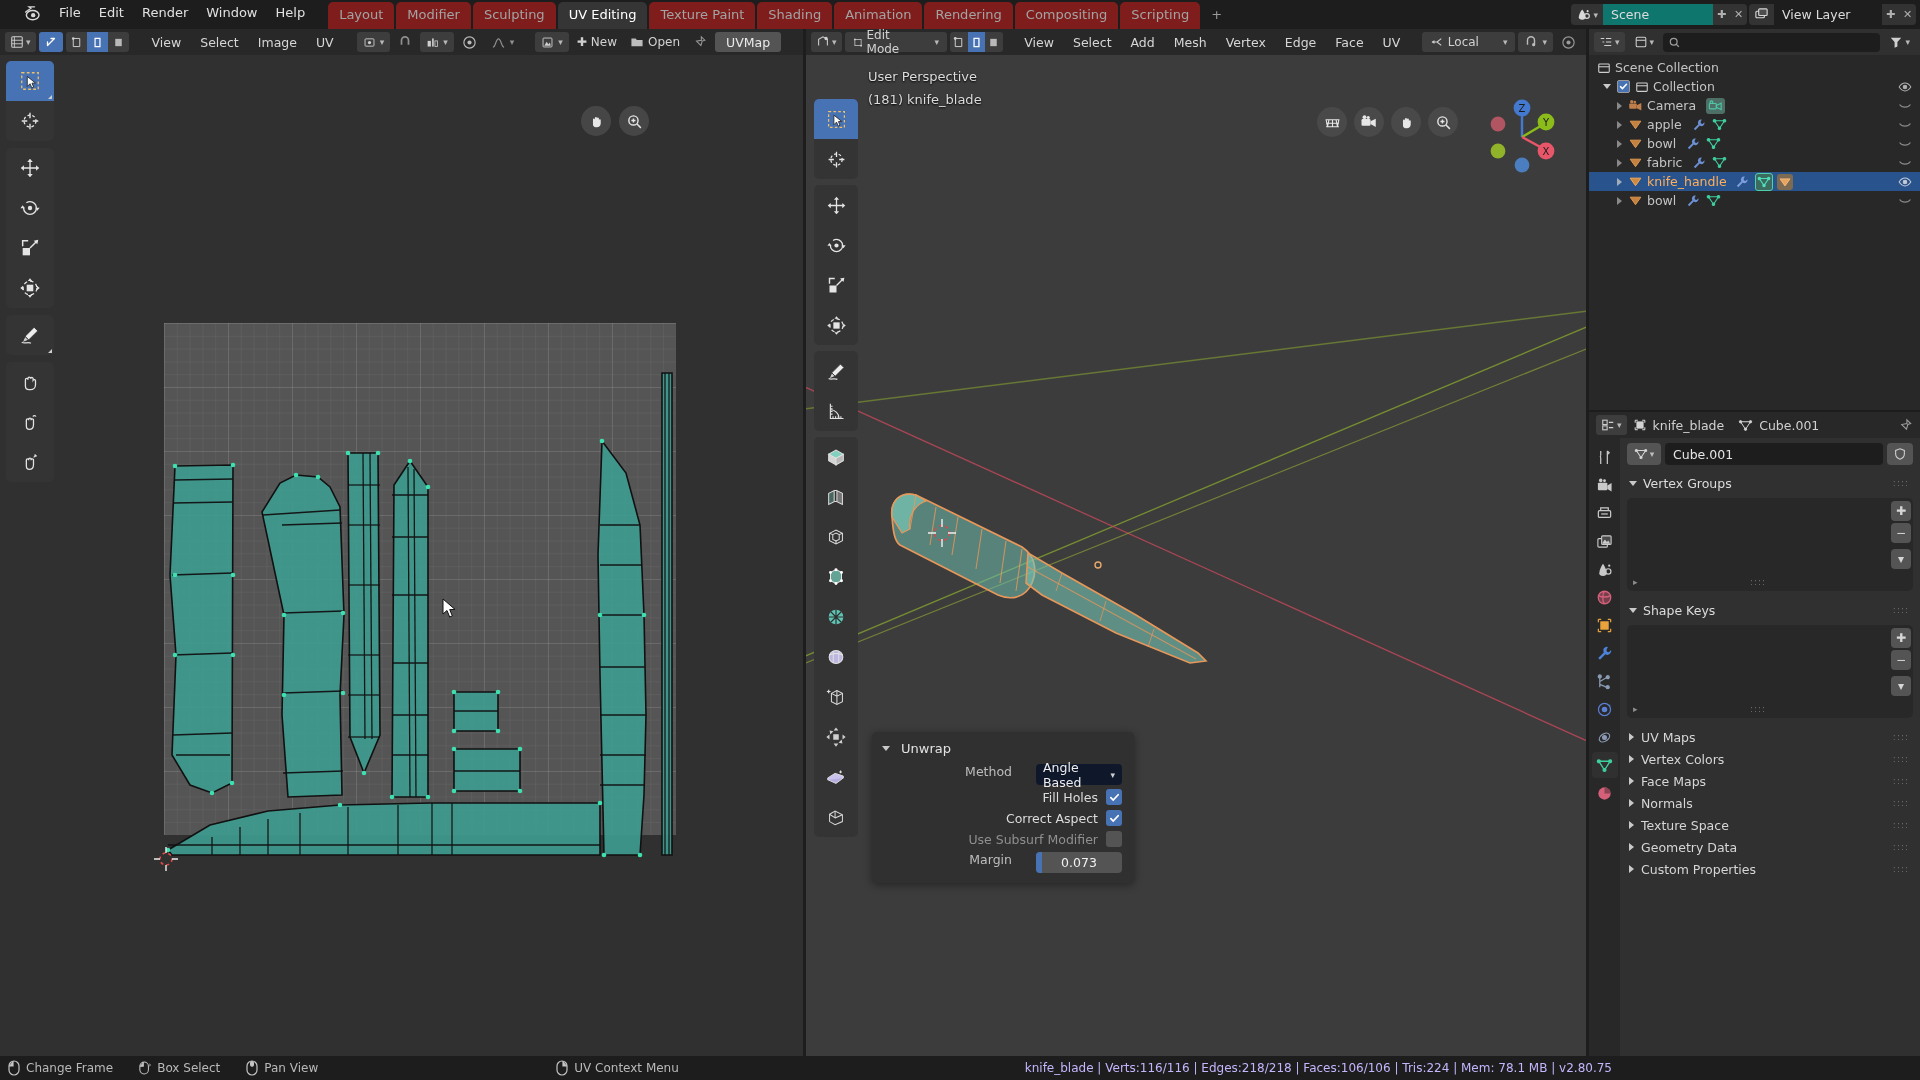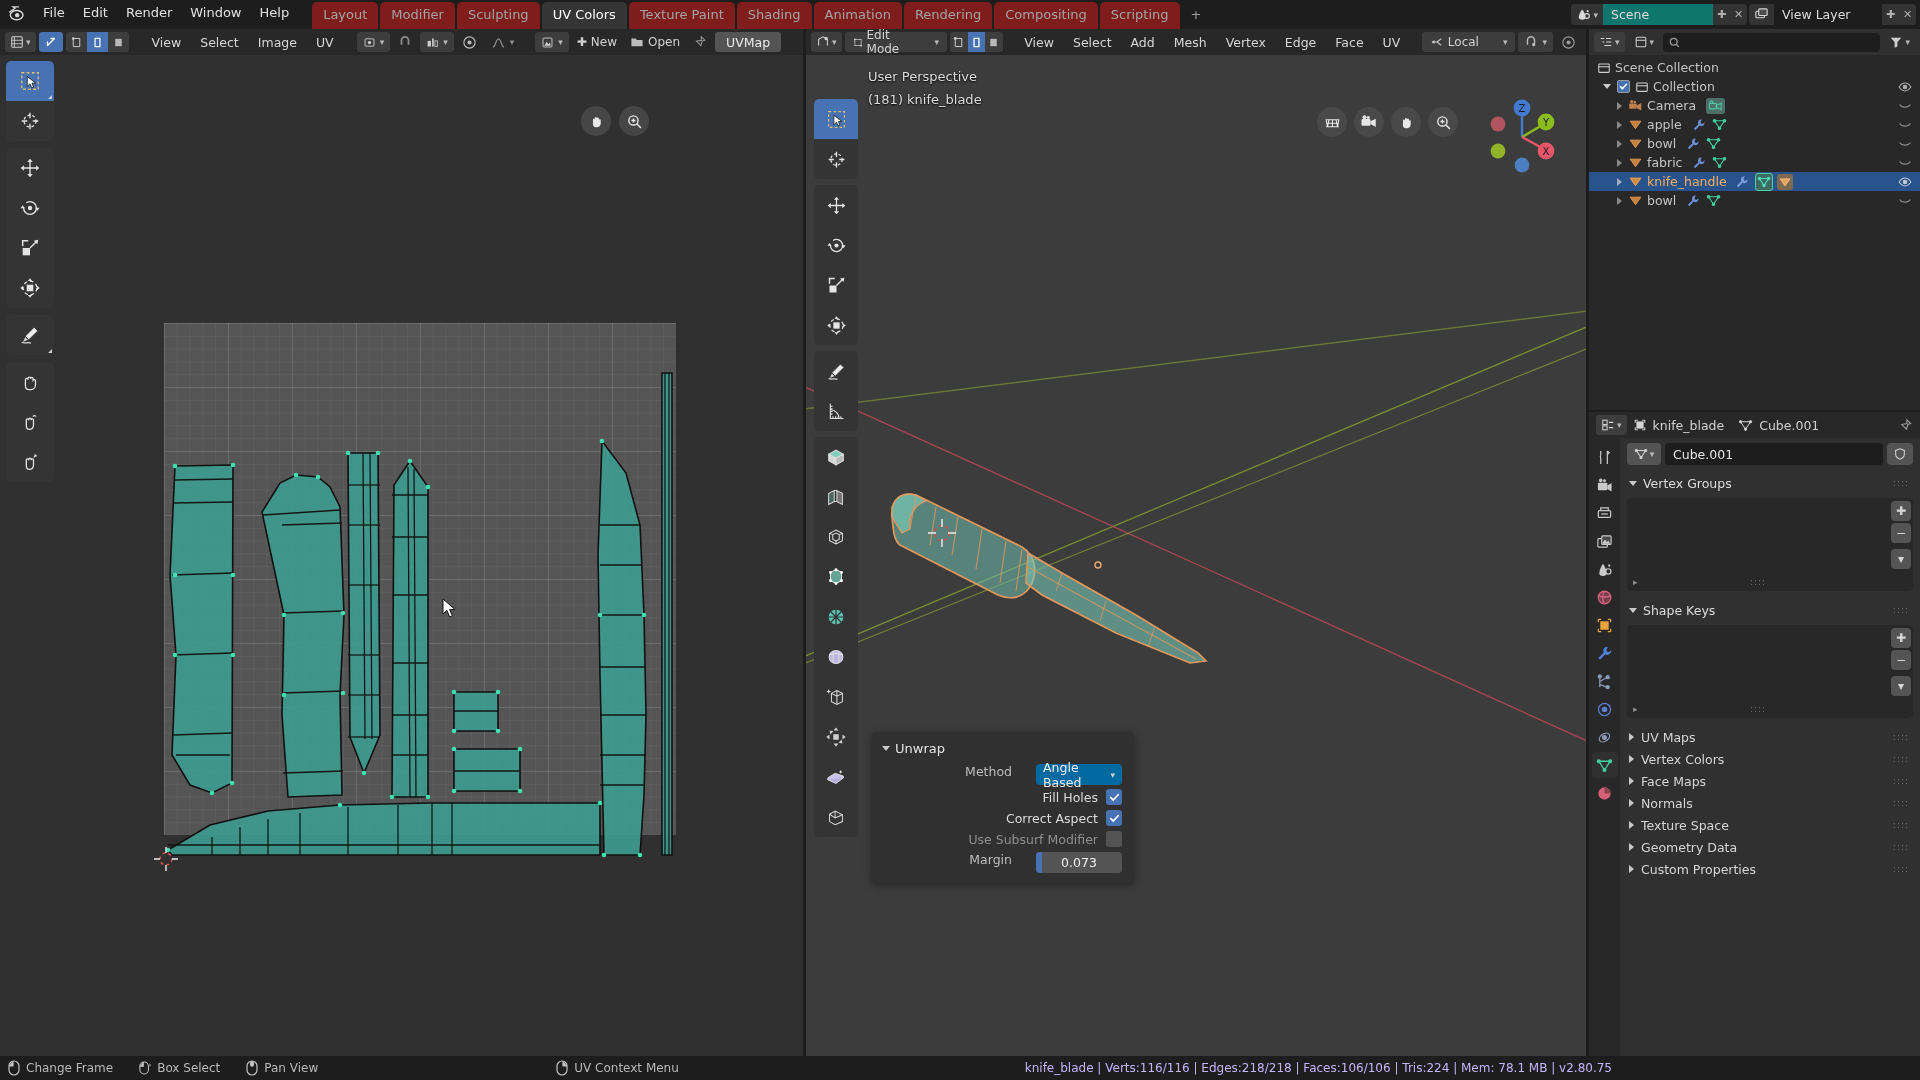--- a/index.html
+++ b/index.html
@@ -10,21 +10,21 @@
     font-size: 13px;
     color: #e5e5e5;
     overflow: hidden;
     -webkit-font-smoothing: antialiased;
   }
   .app { position: relative; width: 1920px; height: 1080px; }
 
   
   .topbar {
     position: absolute; left:0; top:0; width:1920px; height:29px;
-    background:#1d1d1d; display:flex; align-items:flex-end;
+    background:#1d1d1d; display:flex; align-items:flex-end;padding-left:16px;
   }
   .blender-logo {
     width: 34px; height:29px; display:flex; align-items:center; justify-content:center;
     padding-bottom:3px;
   }
   .topmenus { display:flex; align-items:center; height:29px; padding-bottom:3px; }
   .topmenu {
     padding: 2px 9px; color:#e0e0e0; font-size:13px; cursor:default; border-radius:3px;
     line-height:16px;
   }
@@ -126,24 +126,24 @@
   .vtool { width:44px;height:40px;display:flex;align-items:center;justify-content:center;
     position:relative;}
   .vtool.active{background:#4772b3;}
   .vgroup{background:#343434;border-radius:5px;overflow:hidden;margin-bottom:6px;}
 
   
   .op-panel {
     position:absolute; left:872px; top:880px; width:320px; background:#303030;
     border-radius:5px; padding:6px 0 10px; box-shadow:0 2px 8px rgba(0,0,0,.4);
   }
-  .op-title{display:flex;align-items:center;gap:5px;padding:3px 10px 8px;color:#e2e2e2;font-size:13px;}
+  .op-title{display:flex;align-items:center;gap:11px;padding:3px 10px 8px;color:#e2e2e2;font-size:13px;}
   .op-row{display:flex;margin:0 12px 4px; gap:24px;}
   .op-label{width:128px;text-align:right;color:#bdbdbd;font-size:12.5px;}
-  .op-dropdown{flex:1;height:21px;background:#0369a1;border-radius:4px;display:flex;
+  .op-dropdown{flex:1;height:21px;background:#0f172a;border-radius:4px;display:flex;
      align-items:center;justify-content:space-between;padding:0 7px;font-size:12.5px;color:#eee;}
   .op-check{width:16px;height:16px;border-radius:3px;background:#4772b3;
     display:flex;align-items:center;justify-content:center;}
   .op-check.off{background:#545454;}
   .op-slider{flex:1;height:21px;background:#545454;border-radius:4px;position:relative;
     display:flex;align-items:center;justify-content:center;font-size:12.5px;color:#f0f0f0;overflow:hidden;}
   .op-slider .fill{position:absolute;left:0;top:0;bottom:0;width:7%;background:#4772b3;}
   .op-rowright{display:flex;align-items:center;justify-content:flex-end;gap:8px;
      margin:0 12px 5px;}
 
@@ -226,21 +226,21 @@
       <div class="topmenu">File</div>
       <div class="topmenu">Edit</div>
       <div class="topmenu">Render</div>
       <div class="topmenu">Window</div>
       <div class="topmenu">Help</div>
     </div>
     <div class="wstabs">
       <div class="wstab">Layout</div>
       <div class="wstab">Modifier</div>
       <div class="wstab">Sculpting</div>
-      <div class="wstab active">UV Colors</div>
+      <div class="wstab active">UV Editing</div>
       <div class="wstab">Texture Paint</div>
       <div class="wstab">Shading</div>
       <div class="wstab">Animation</div>
       <div class="wstab">Rendering</div>
       <div class="wstab">Compositing</div>
       <div class="wstab">Scripting</div>
       <div class="wstab plus">+</div>
     </div>
 
     <div class="topbar-right">

